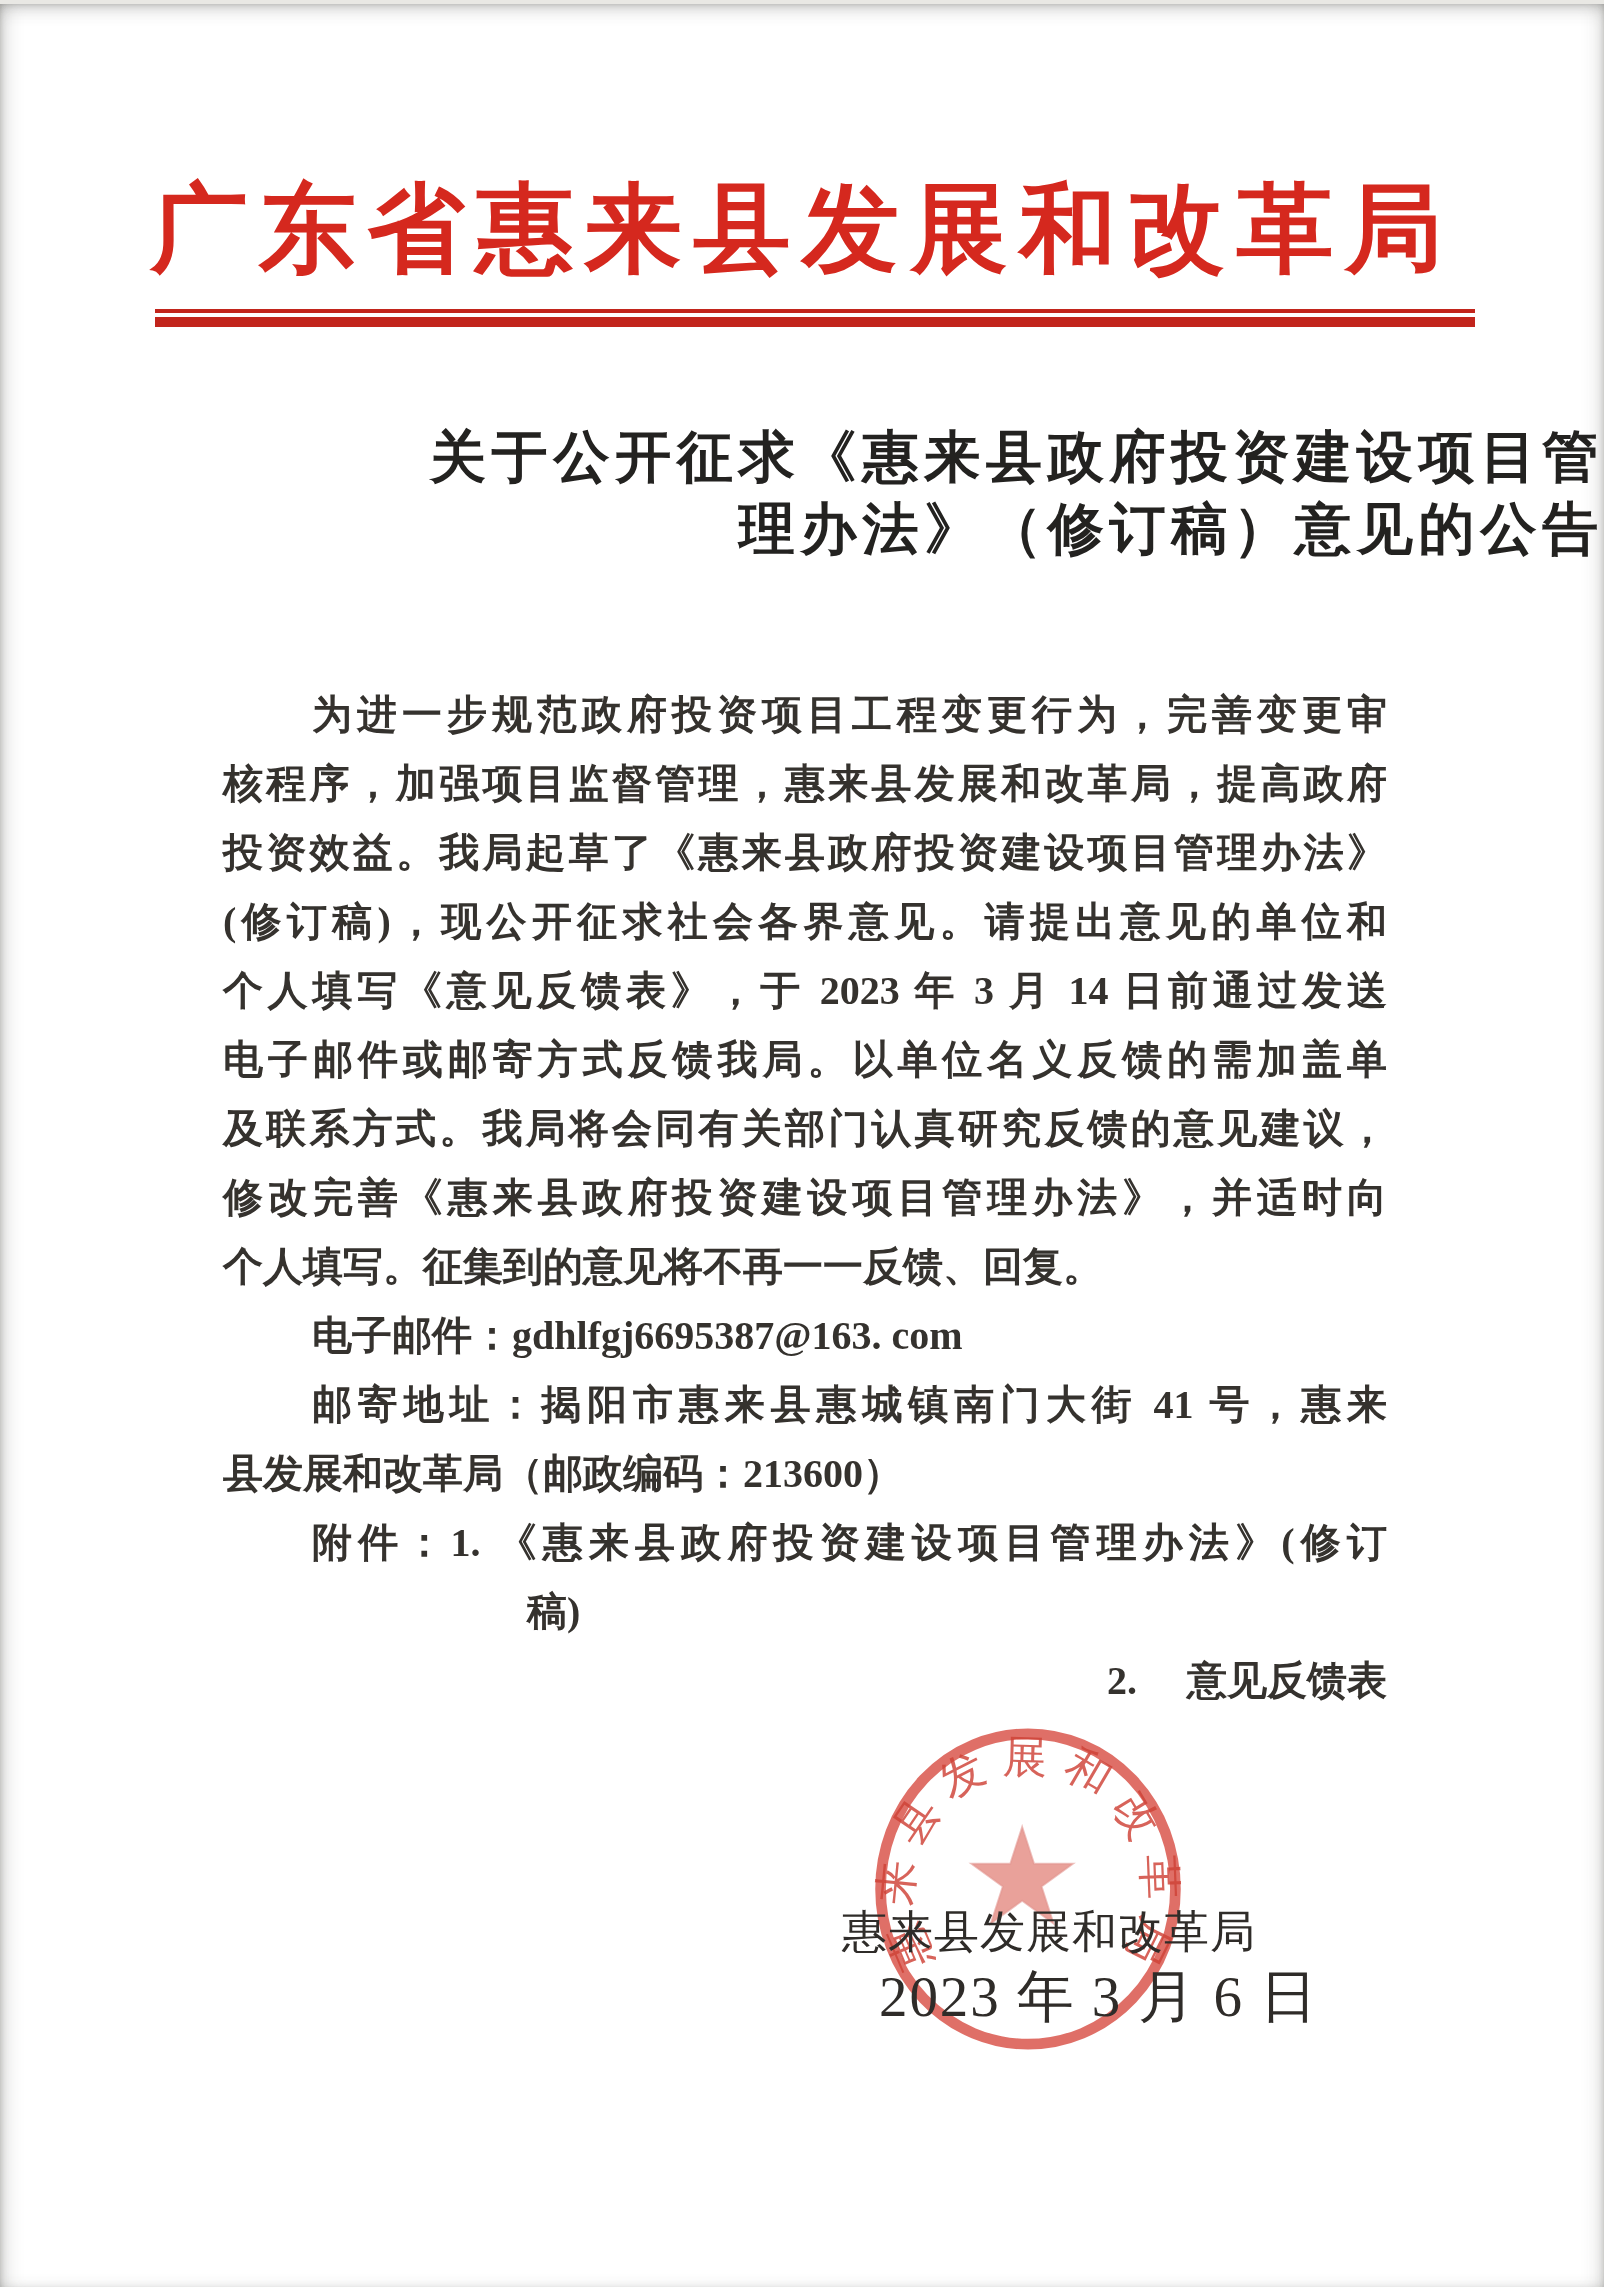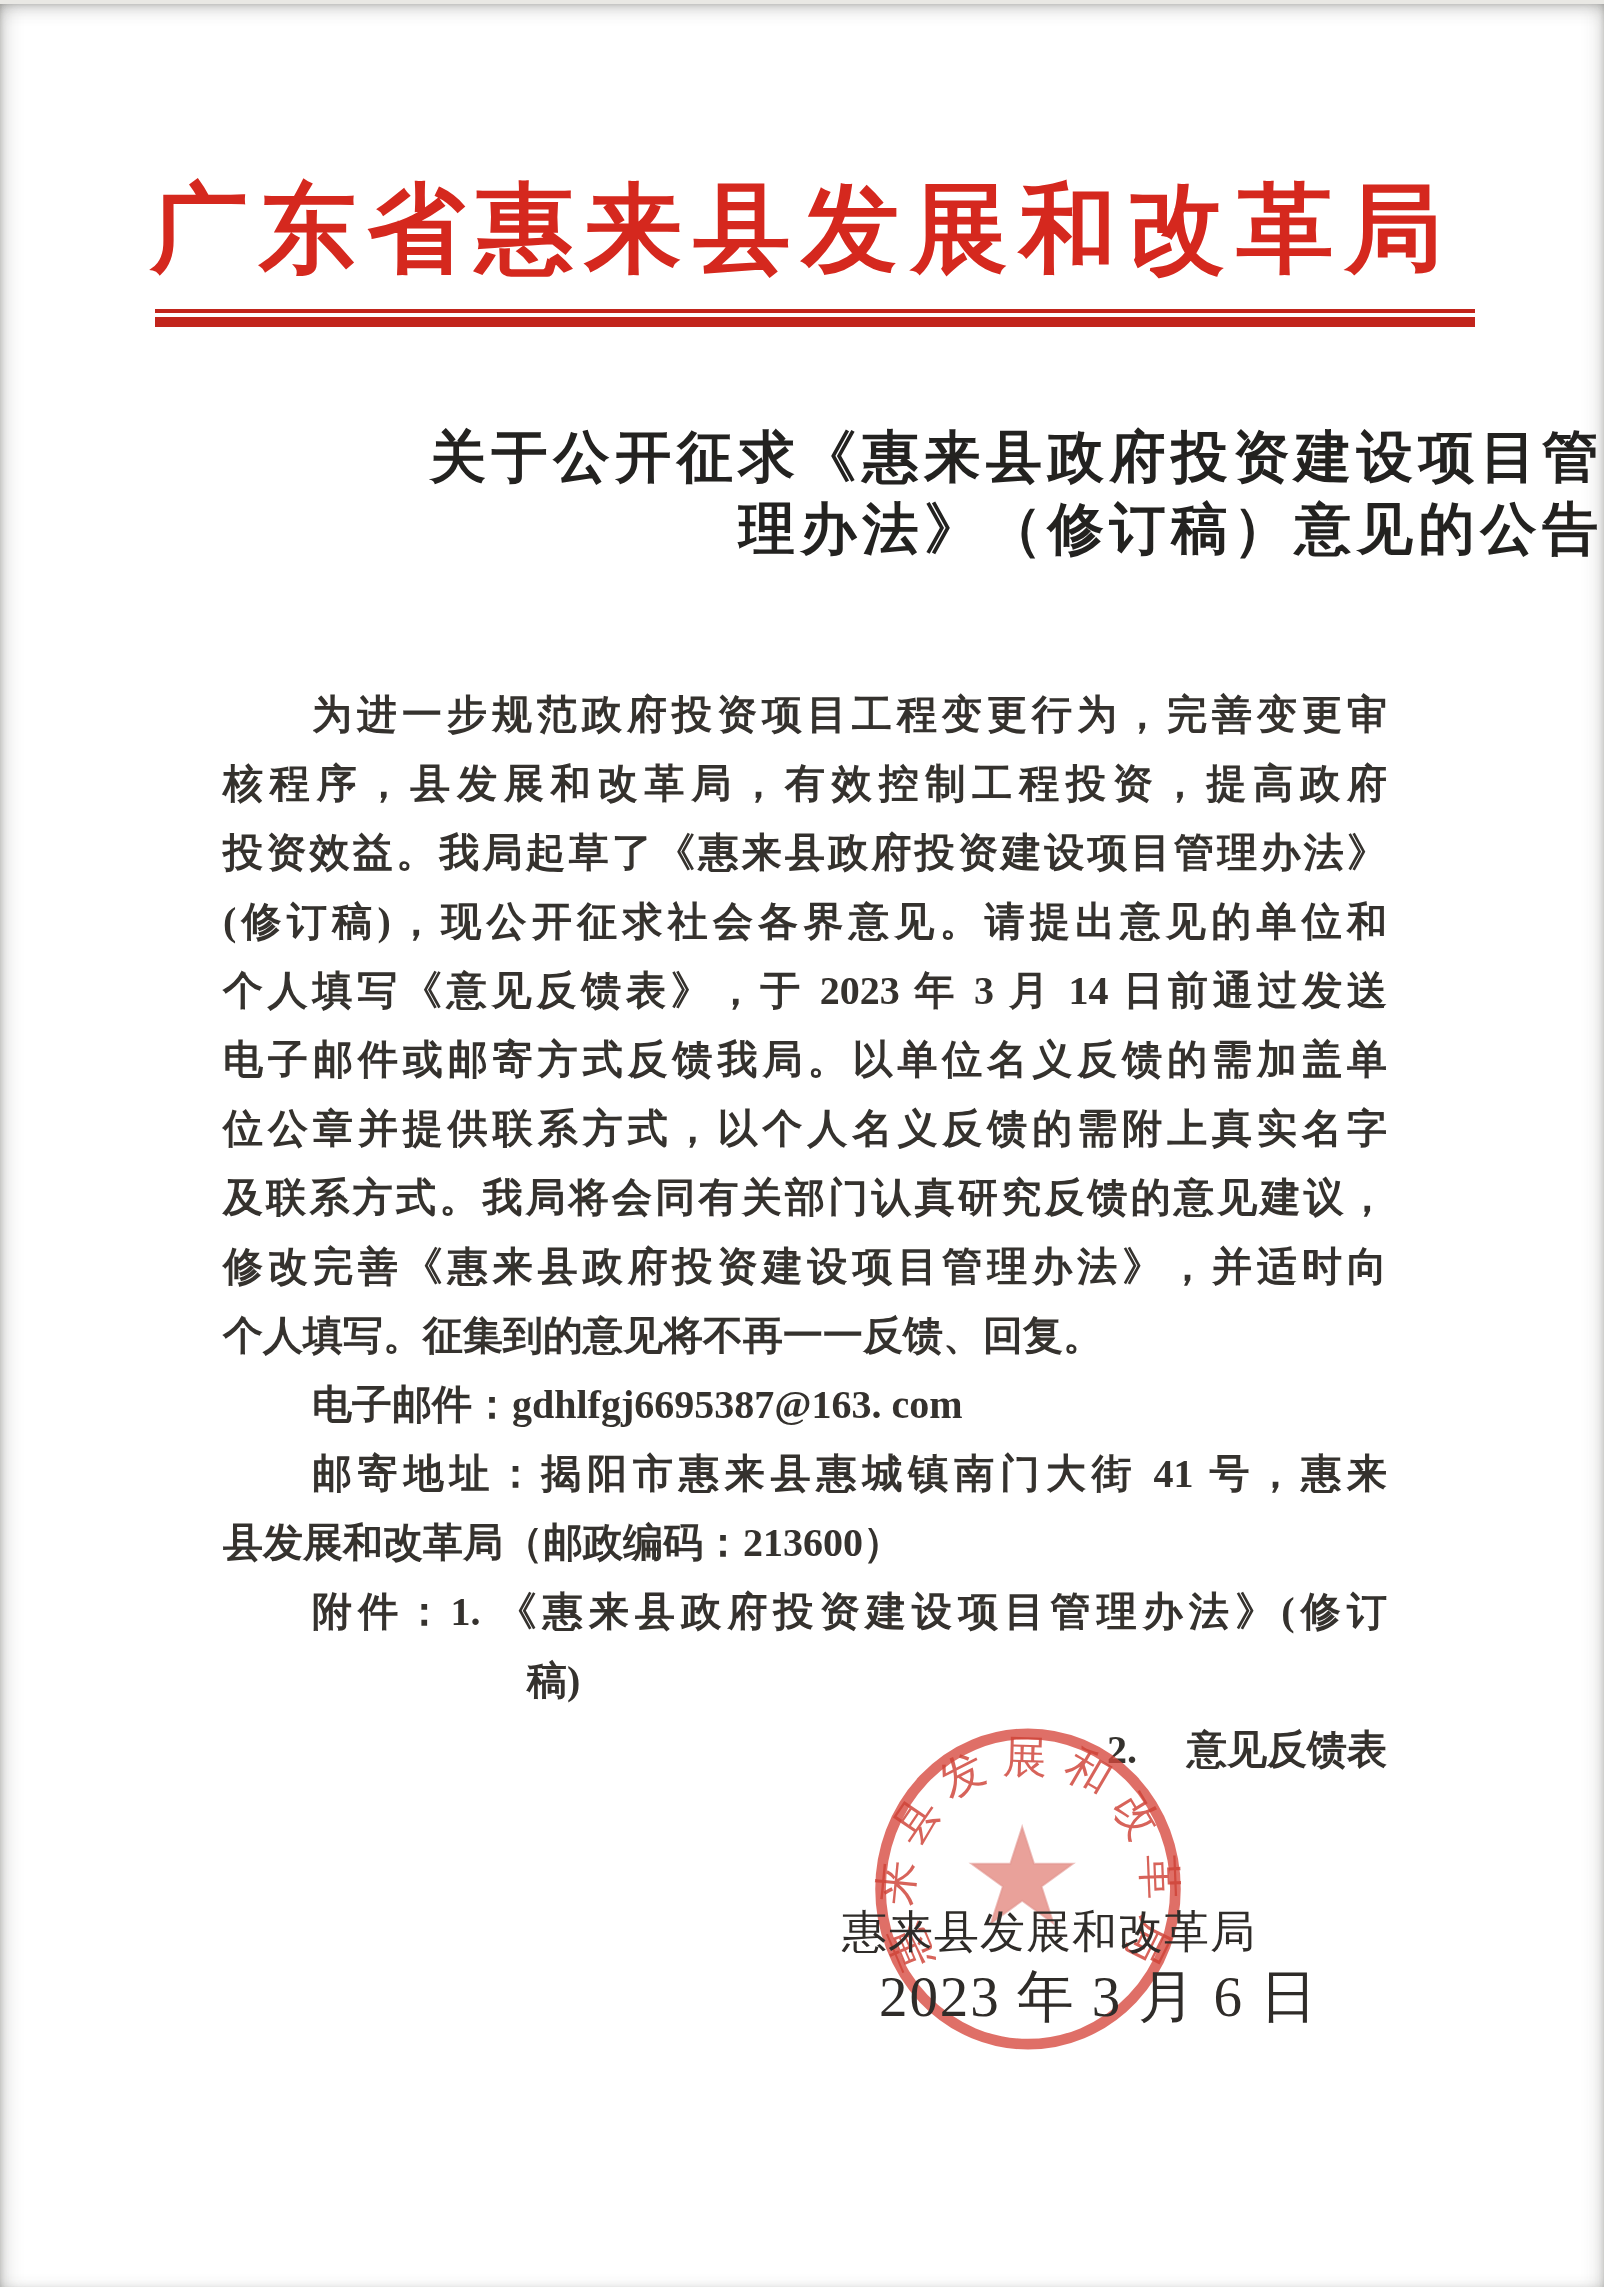--- a/index.html
+++ b/index.html
@@ -87,26 +87,25 @@
     <div class="thick"></div>
   </div>
 
   <div class="doc-title">
     <div>关于公开征求《惠来县政府投资建设项目管</div>
     <div>理办法》（修订稿）意见的公告</div>
   </div>
 
   <div class="body-block">
     <div class="ln jl i2">为进一步规范政府投资项目工程变更行为，完善变更审</div>
-    <div class="ln jl">核程序，县发展和改革局，有效控制工程投资，提高政府</div>
+    <div class="ln jl">核程序，加强项目监督管理，惠来县发展和改革局，提高政府</div>
     <div class="ln jl">投资效益。我局起草了《惠来县政府投资建设项目管理办法》</div>
     <div class="ln jl">(修订稿)，现公开征求社会各界意见。请提出意见的单位和</div>
     <div class="ln jl">个人填写《意见反馈表》，于 2023 年 3 月 14 日前通过发送</div>
     <div class="ln jl">电子邮件或邮寄方式反馈我局。以单位名义反馈的需加盖单</div>
-    <div class="ln jl">位公章并提供联系方式，以个人名义反馈的需附上真实名字</div>
     <div class="ln jl">及联系方式。我局将会同有关部门认真研究反馈的意见建议，</div>
     <div class="ln jl">修改完善《惠来县政府投资建设项目管理办法》，并适时向</div>
     <div class="ln">个人填写。征集到的意见将不再一一反馈、回复。</div>
     <div class="ln i2">电子邮件：gdhlfgj6695387@163. com</div>
     <div class="ln jl i2">邮寄地址：揭阳市惠来县惠城镇南门大街 41 号，惠来</div>
     <div class="ln">县发展和改革局（邮政编码：213600）</div>
     <div class="ln jl i2">附件：1. 《惠来县政府投资建设项目管理办法》(修订</div>
     <div class="ln ideep">稿)</div>
     <div class="ln inum">2.　 意见反馈表</div>
   </div>

